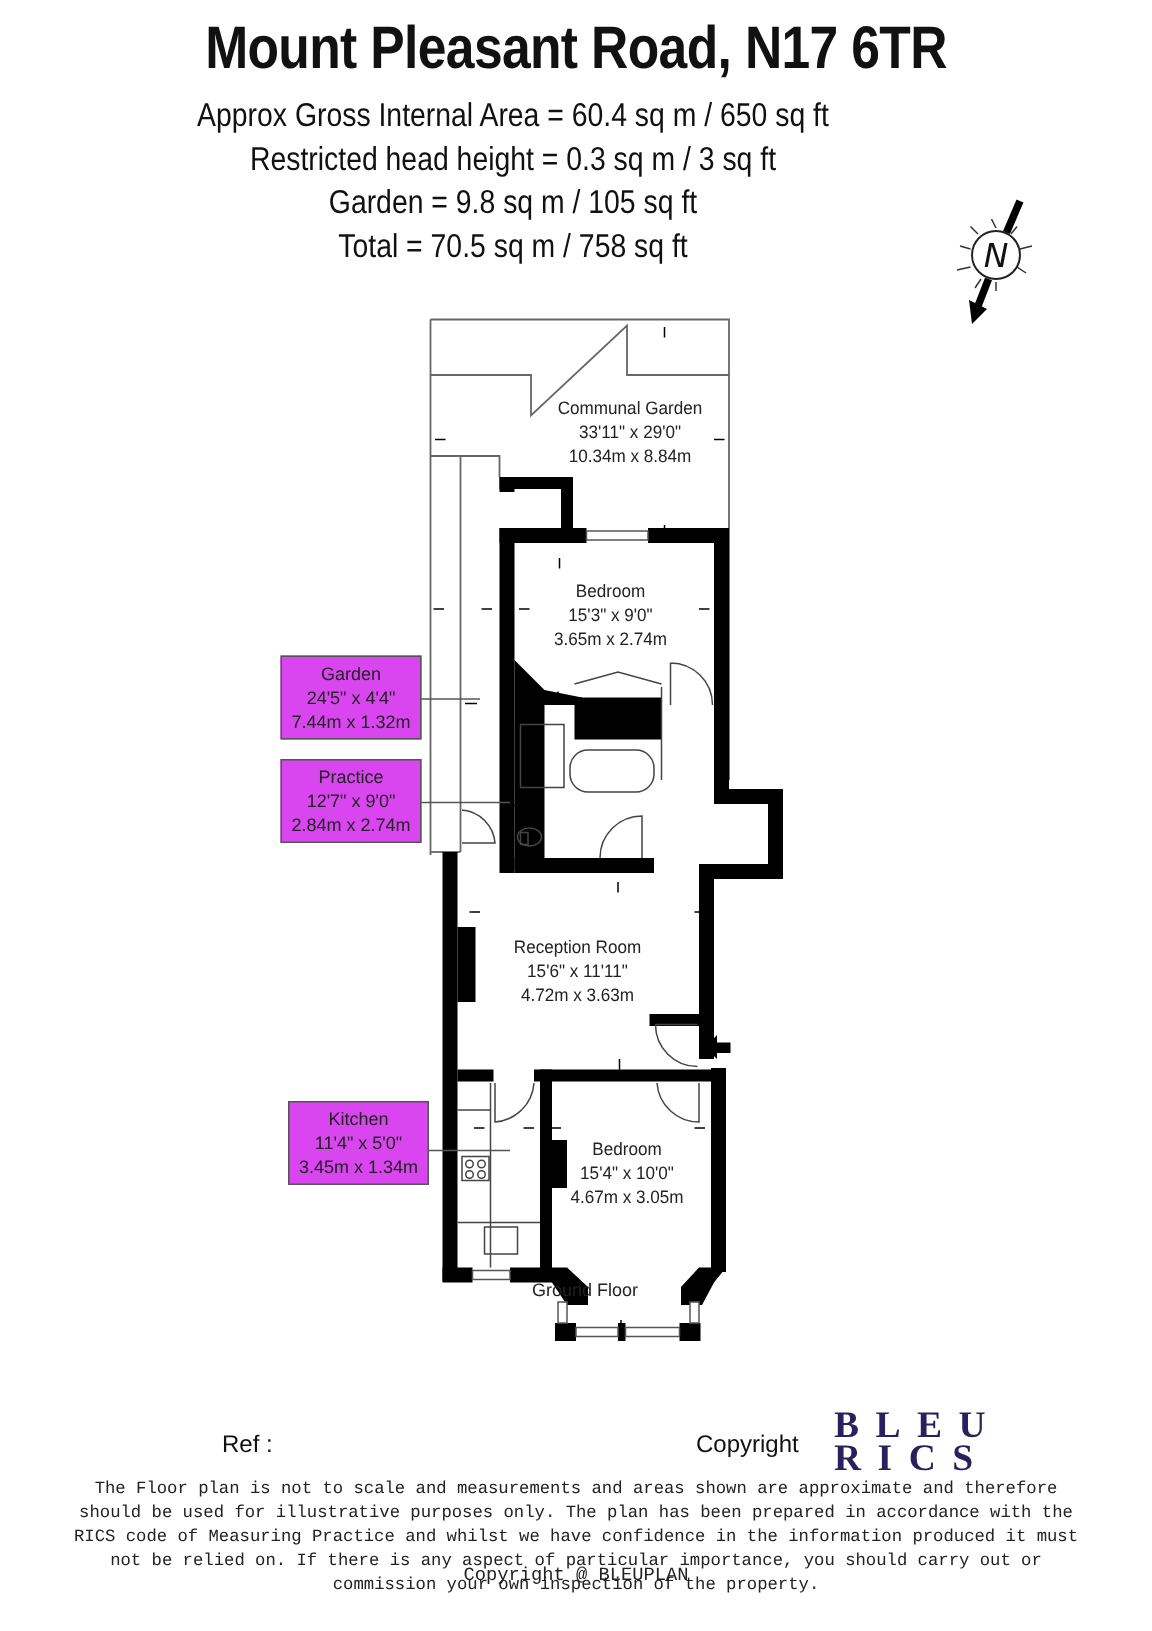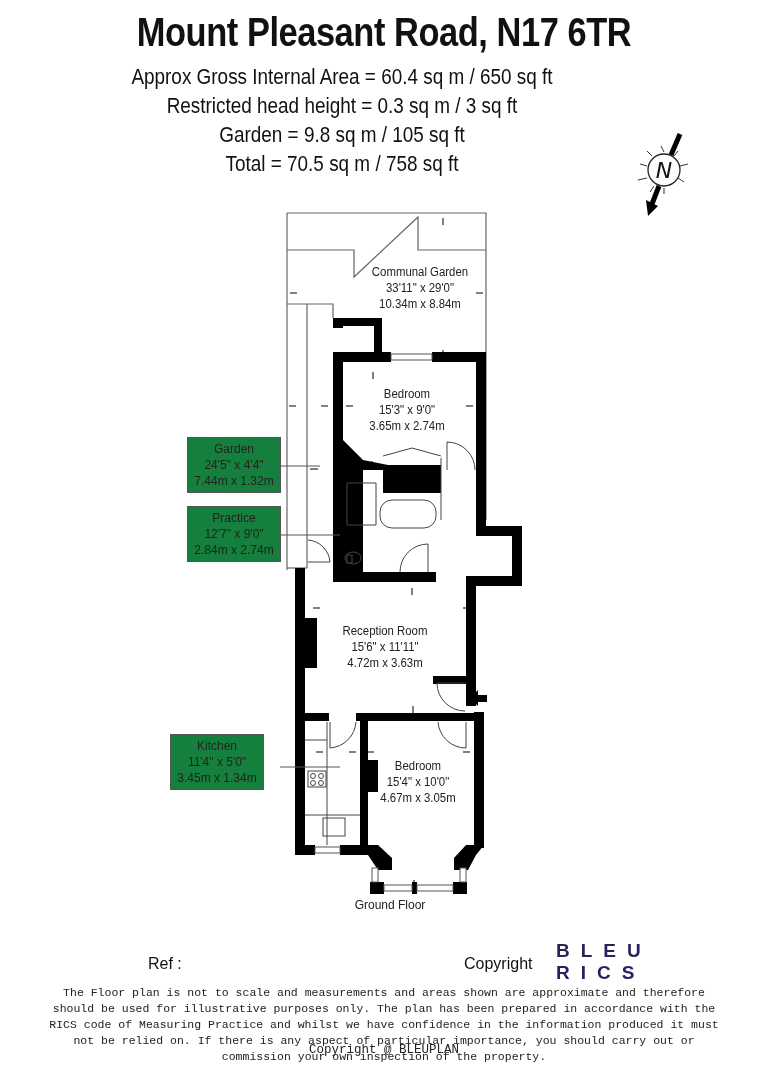--- a/index.html
+++ b/index.html
@@ -5,27 +5,27 @@
   html, body { margin: 0; padding: 0; background: #ffffff; }
   body { width: 768px; height: 1087px; position: relative; overflow: hidden;
          font-family: "Liberation Sans", "DejaVu Sans", sans-serif; color: #111; }
   .title { position: absolute; left: 0; top: 10px; width: 768px; text-align: center;
            font-size: 40px; font-weight: bold; letter-spacing: -0.5px; transform: scaleX(0.86); }
   .areas { position: absolute; left: 0; top: 62px; width: 684px; text-align: center; }
   .areas div { font-size: 22px; line-height: 29px; transform: scaleX(0.86); }
   .compass { position: absolute; left: 628px; top: 130px; width: 70px; height: 90px; }
   .plan { position: absolute; left: 0; top: 0; width: 768px; height: 940px; }
   .room-label { position: absolute; text-align: center; font-size: 12px; line-height: 16px; color: #222; transform: scaleX(0.95); }
-  .callout { position: absolute; border: 1px solid #555; background: #15803d; text-align: center;
+  .callout { position: absolute; border: 1px solid #555; background: #d946ef; text-align: center;
              font-size: 12px; line-height: 16px; padding: 3px 0; color: #222; }
-  .floor-label { position: absolute; left: 330px; top: 898px; width: 120px; text-align: center; font-size: 12px; color: #222; }
+  .floor-label { position: absolute; left: 330px; top: 853px; width: 120px; text-align: center; font-size: 12px; color: #222; }
   .ref { position: absolute; left: 148px; top: 955px; font-size: 16px; }
   .copyright-word { position: absolute; left: 464px; top: 955px; font-size: 16px; }
   .logo { position: absolute; left: 556px; top: 940px; width: 90px; color: #2b1f5e; font-weight: bold;
-          font-size: 19px; line-height: 22px; letter-spacing: 11px; font-family: Liberation Sans, sans-serif; }
+          font-size: 25px; line-height: 22px; letter-spacing: 11px; font-family: Liberation Serif, serif; }
   .disclaimer { position: absolute; left: 40px; top: 985px; width: 688px; text-align: center;
                 font-size: 11.5px; line-height: 16px; color: #222; font-family: Liberation Mono, monospace; }
   .footer-copy { position: absolute; left: 0; top: 1043px; width: 768px; text-align: center; font-size: 12.5px; color: #222; font-family: Liberation Mono, monospace; }
 </style>
 </head>
 <body>
 
 <div class="title">Mount Pleasant Road, N17 6TR</div>
 <div class="areas">
   <div>Approx Gross Internal Area = 60.4 sq m / 650 sq ft</div>
@@ -194,21 +194,21 @@
 <div class="callout" style="left:187px; top:437px; width:92px;">
   <div>Garden</div>
   <div>24'5" x 4'4"</div>
   <div>7.44m x 1.32m</div>
 </div>
 <div class="callout" style="left:187px; top:506px; width:92px;">
   <div>Practice</div>
   <div>12'7" x 9'0"</div>
   <div>2.84m x 2.74m</div>
 </div>
-<div class="callout" style="left:170px; top:734px; width:92px;text-align:center;">
+<div class="callout" style="left:192px; top:734px; width:92px;text-align:center;">
   <div>Kitchen</div>
   <div>11'4" x 5'0"</div>
   <div>3.45m x 1.34m</div>
 </div>
 
 <div class="floor-label">Ground Floor</div>
 
 <div class="ref">Ref  :</div>
 <div class="copyright-word">Copyright</div>
 <div class="logo">

